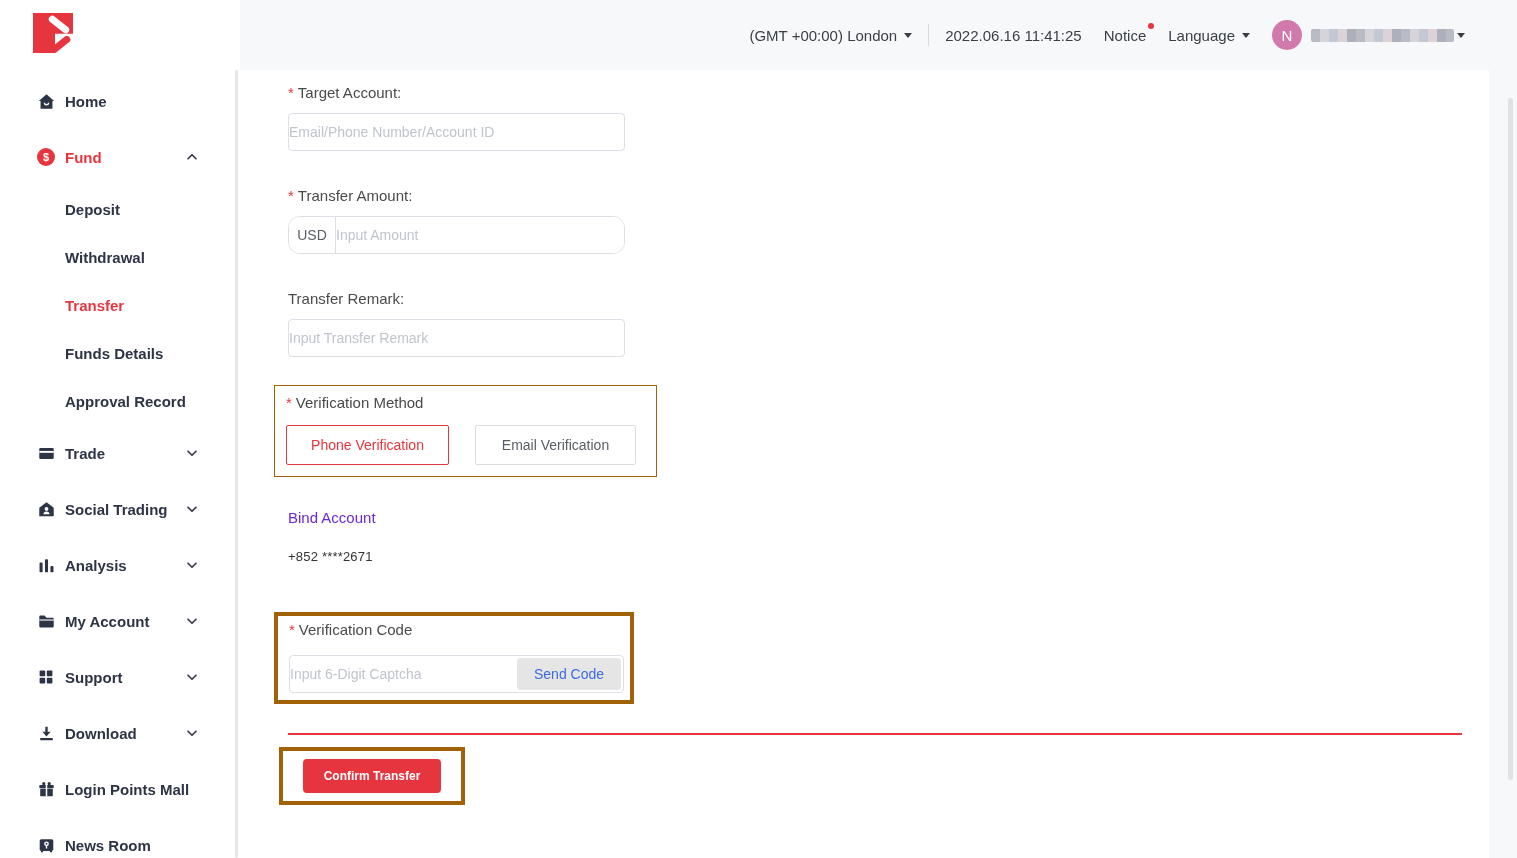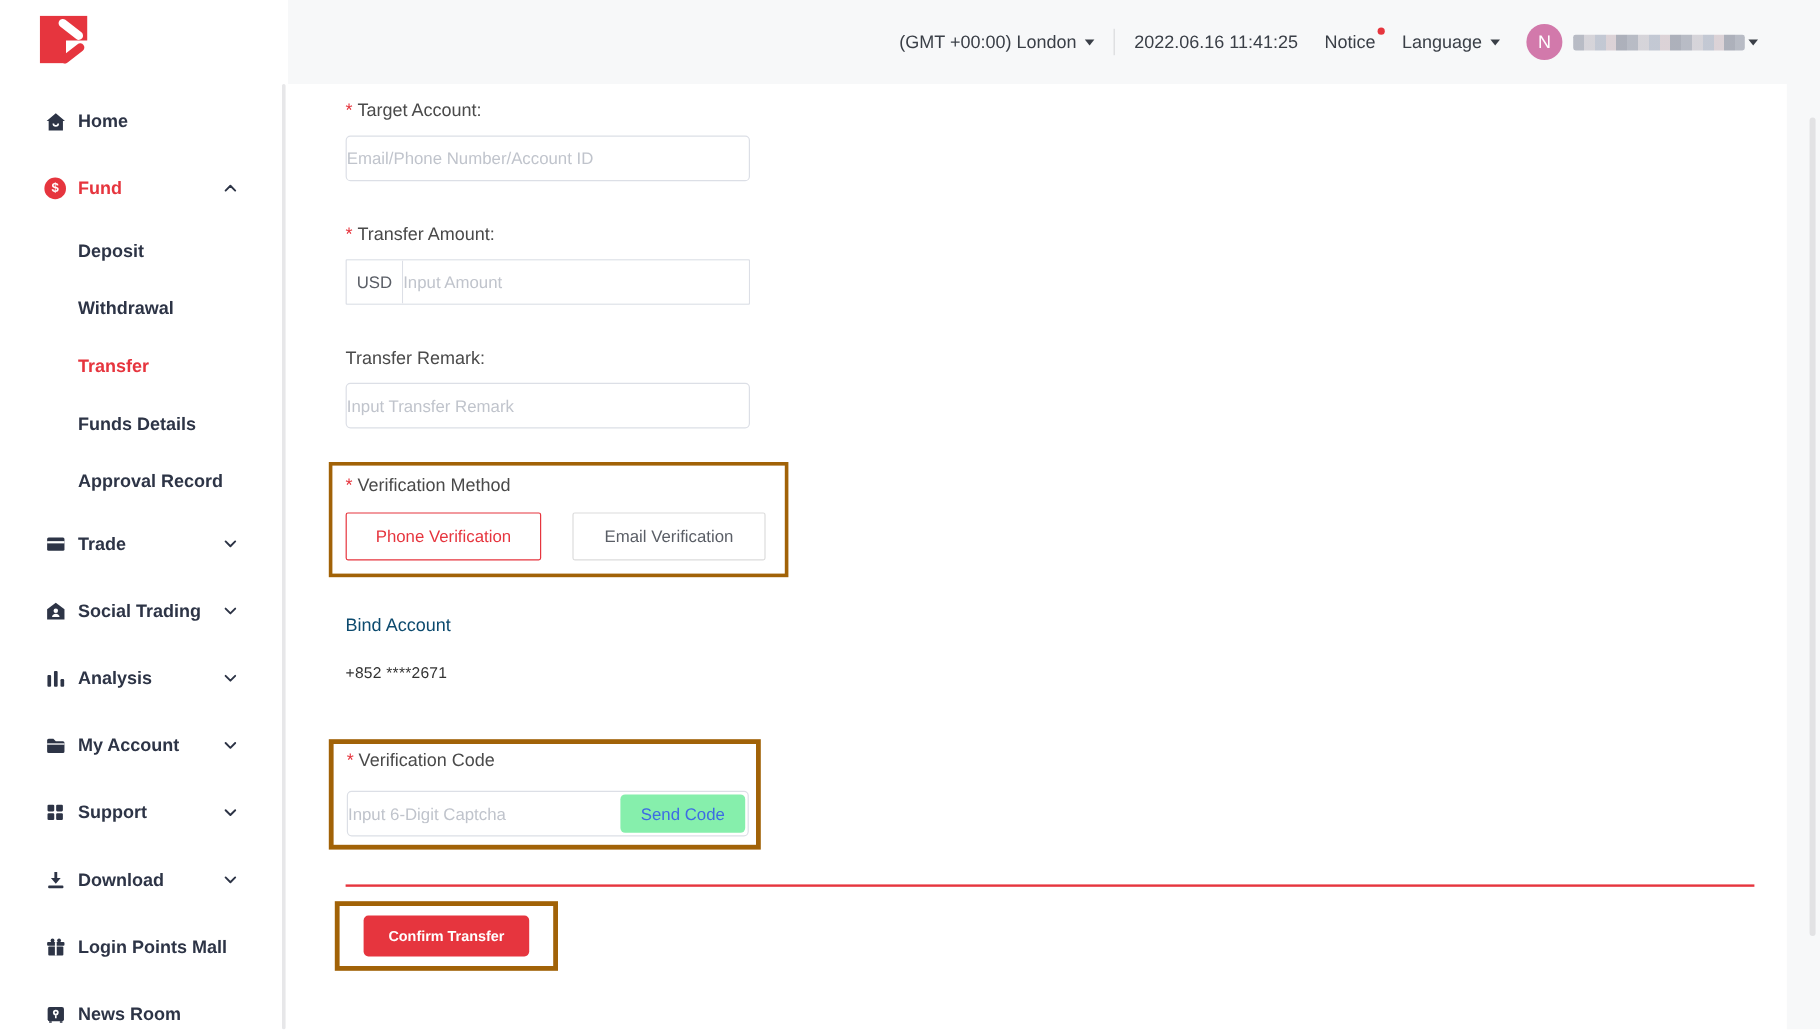--- a/index.html
+++ b/index.html
@@ -47,40 +47,40 @@
   }
   
   .main { position:absolute; left:240px; top:70px; width:1277px; height:788px; background:#fff; }
   .content { padding:14px 0 0 48px; }
   .flabel { font-size:15px; color:#4a4a4a; margin-bottom:12px; }
   .req { color:#e6353e; margin-right:4px; }
   .text-input { width:337px; height:38px; border:1px solid #dcdfe6; border-radius:4px;
     font-family:"Liberation Sans",sans-serif; font-size:14px; color:#333; padding:0 0; outline:none; }
   .text-input::placeholder { color:#c0c4cc; }
   .gap-after-input { margin-bottom:36px; }
-  .amount-wrap { display:flex; width:337px; height:38px; border:1px solid #dcdfe6; border-radius:1px; overflow:hidden; }
+  .amount-wrap { display:flex; width:337px; height:38px; border:1px solid #dcdfe6; border-radius:12px; overflow:hidden; }
   .currency-cell { width:47px; display:flex; align-items:center; justify-content:center;
     font-size:14px; color:#5a5e66; border-right:1px solid #dcdfe6; background:#fff; }
   .amount-wrap input { flex:1; border:none; border-radius:0; height:36px; }
   
-  .annot { border:3px solid #a16207; }
+  .annot { border:1px solid #a16207; }
   .annot-method { width:383px; margin-left:-14px; margin-top:28px; padding:8px 0 11px 11px; }
   .method-row { display:flex; margin-top:14px; }
   .vbtn { height:40px; border-radius:2px; font-size:14px; background:#fff; cursor:pointer;
     font-family:"Liberation Sans",sans-serif; display:flex; align-items:center; justify-content:center; }
   .vbtn.phone { width:163px; border:1px solid #e6353e; color:#e6353e; }
   .vbtn.email { width:161px; border:1px solid #dcdcdc; color:#5a5e66; margin-left:26px; }
-  .bind-label { margin-top:32px; font-size:15px; color:#0c4a6e; }
+  .bind-label { margin-top:32px; font-size:15px; color:#6d28d9; }
   .bind-value { margin-top:23px; font-size:13px; color:#333; letter-spacing:.2px; }
   .annot-code { width:360px; margin-left:-14px; margin-top:48px; padding:5px 0 7px 11px; border-width:4px; }
   .code-label { margin-bottom:17px; }
   .code-input-wrap { position:relative; width:335px; }
   .code-input-wrap .text-input { width:335px; }
   .send-code { position:absolute; right:3px; top:3px; width:104px; height:32px; border:none; border-radius:4px;
-    background:#86efac; color:#3e6be4; font-size:14px; font-family:"Liberation Sans",sans-serif; cursor:pointer; }
+    background:#e5e5e5; color:#3e6be4; font-size:14px; font-family:"Liberation Sans",sans-serif; cursor:pointer; }
   .captcha-bar { margin-top:13px; width:337px; height:38px; background:#f5f5f5; color:#595959;
     font-size:14px; line-height:38px; padding-left:53px; cursor:pointer; }
   .red-divider { margin-top:29px; width:1174px; height:2px; background:#e6353e; }
   .annot-confirm { width:186px; margin-left:-9px; margin-top:12px; padding:8px 20px; border-width:4px; }
   .confirm-btn { width:138px; height:34px; background:#e6353e; color:#fff; border:none; border-radius:4px;
     font-size:12px; font-weight:700; font-family:"Liberation Sans",sans-serif; cursor:pointer; }
   
   .page-scroll-track { position:absolute; right:0; top:70px; width:28px; height:788px; background:#f7f8f9; z-index:4; }
   .page-scroll-thumb { position:absolute; right:4px; top:28px; width:5px; height:682px; background:#e2e2e4; border-radius:3px; }
   svg.icn { display:block; }

